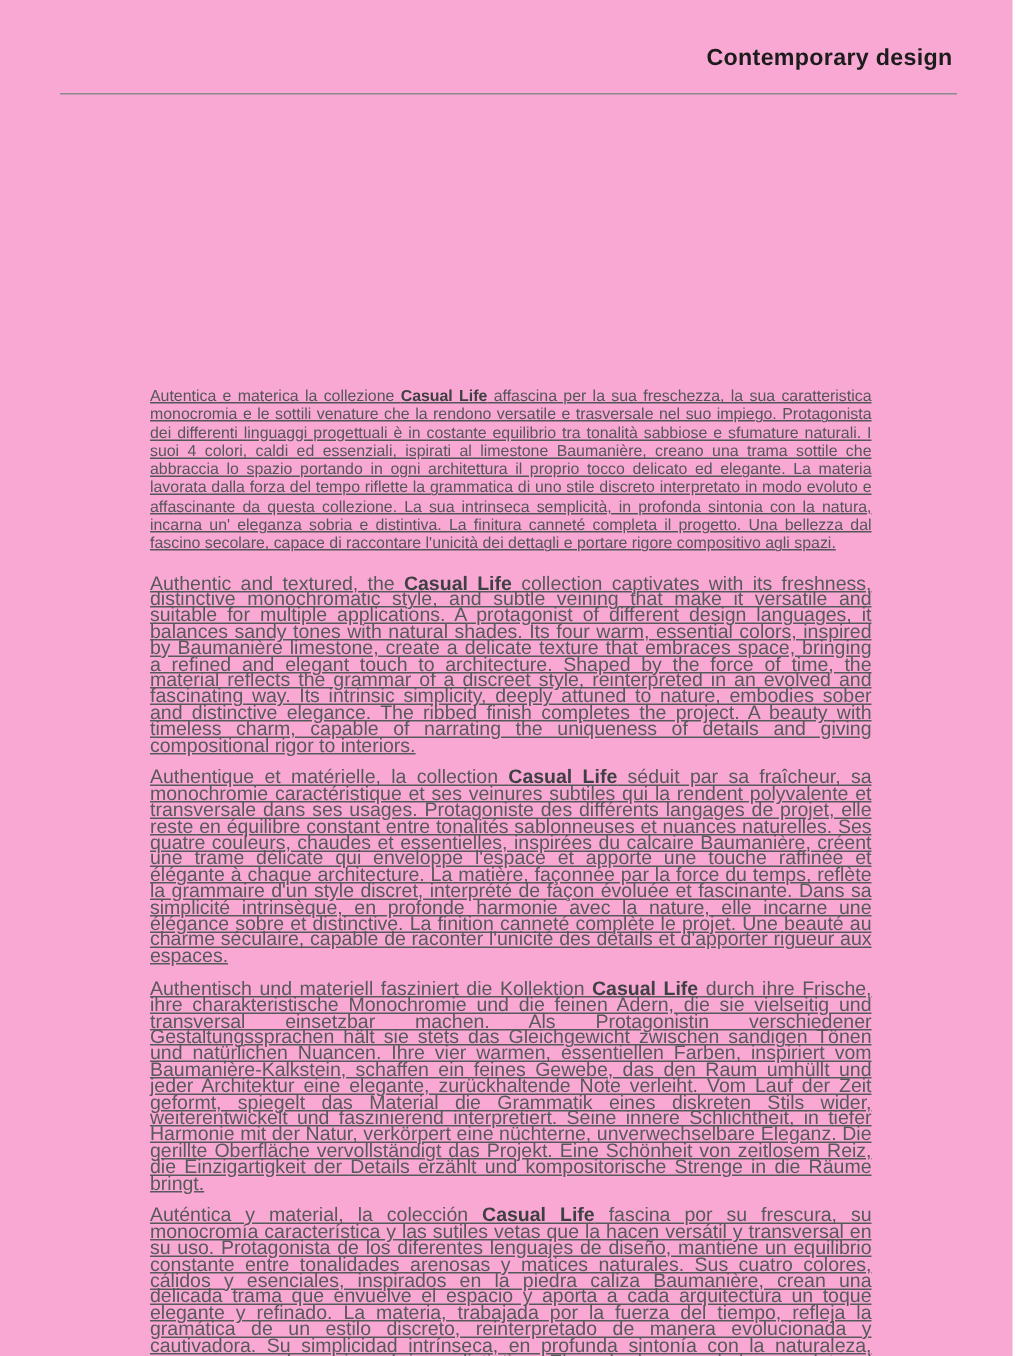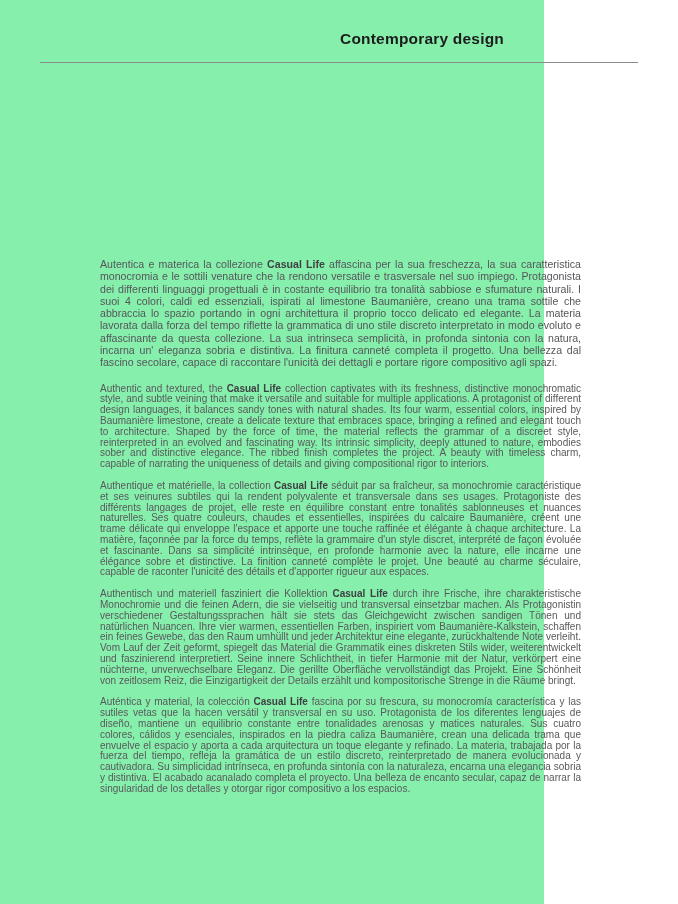--- a/index.html
+++ b/index.html
@@ -6,23 +6,23 @@
   html, body { background: #ffffff; }
   body {
     width: 678px;
     height: 904px;
     position: relative;
     font-family: "Liberation Sans", sans-serif;
     color: #58595b;
     overflow: hidden;
   }
   .page {
-    width: 544px;
+    width: 675px;
     height: 904px;
-    background: #86efac;
+    background: #f9a8d4;
     position: relative;
   }
   .header {
     padding: 30px 40px 0 40px;
   }
   .header-title {
     text-align: right;
     font-size: 15.5px;
     font-weight: 700;
     color: #1c1c1c;
@@ -52,25 +52,27 @@
   }
   p.para {
     text-align: justify;
     margin-bottom: 11px;
   }
   p.lead {
     font-size: 10.6px;
     line-height: 12.3px;
     color: #55565a;
     margin-bottom: 15px;
+    text-decoration: underline;
   }
   p.small {
-    font-size: 10px;
+    font-size: 13px;
     line-height: 10.8px;
     color: #58595b;
+    text-decoration: underline;
   }
   p.para strong {
     font-weight: 700;
     color: #3f4043;
   }
 </style>
 </head>
 <body>
 
 <div class="page">

